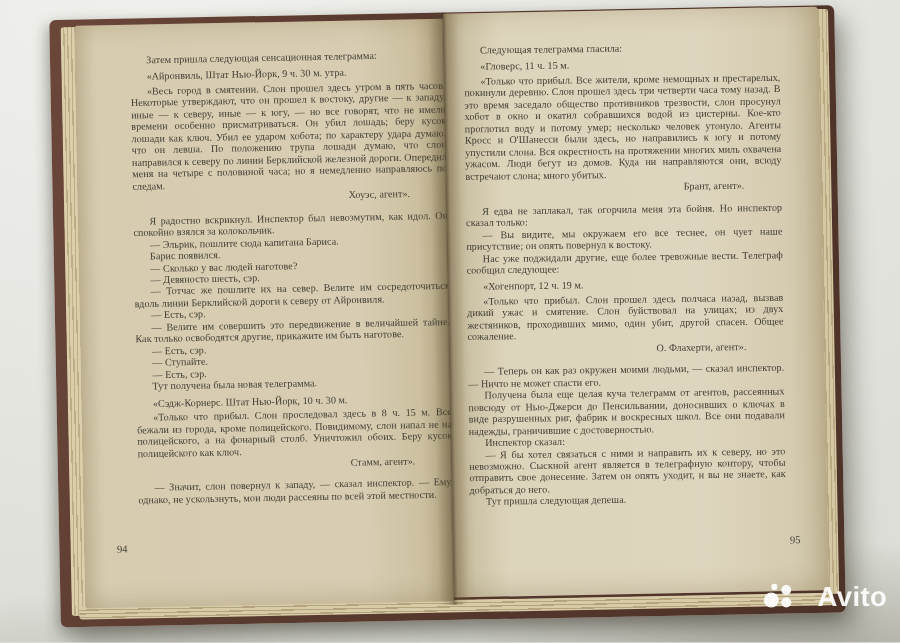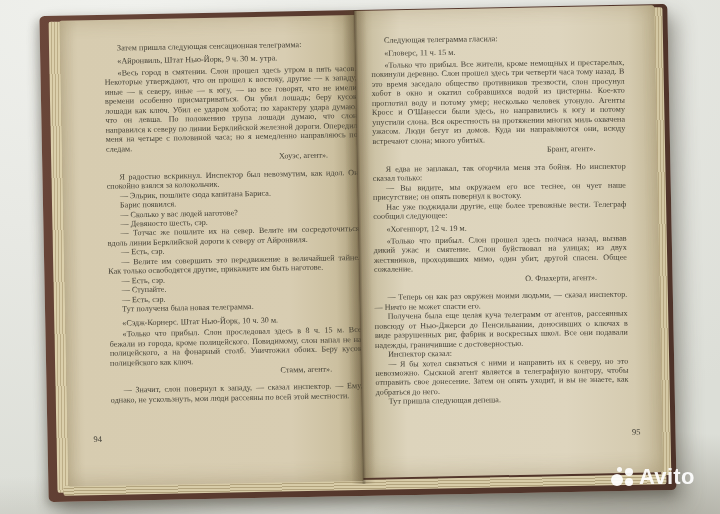--- a/index.html
+++ b/index.html
@@ -72,21 +72,21 @@
   .text-block p.sig{
     text-align:right;text-indent:0;padding-right:30px;
     margin-top:1px;margin-bottom:8px;
   }
   .pagenum{position:absolute;font-size:8.5px;color:#46433a;}
   .pagenum-left{left:26px;bottom:42px;}
   .pagenum-right{right:22px;bottom:36px;}
   
   .watermark{
     position:absolute;left:611px;top:466px;
-    display:flex;align-items:flex-start;gap:5px;
+    display:flex;align-items:center;gap:20px;
     color:#ffffff;opacity:0.93;
   }
   .wm-dots{position:relative;width:23px;height:23px;flex:0 0 auto;}
   .wm-dots i{position:absolute;background:#ffffff;border-radius:50%;}
   .wm-dots .d1{width:5px;height:5px;left:6px;top:1px;}
   .wm-dots .d2{width:8px;height:8px;left:14px;top:2px;}
   .wm-dots .d3{width:12px;height:12px;left:0;top:8px;}
   .wm-dots .d4{width:8px;height:8px;left:14px;top:12px;}
   .wm-text{
     font-family:"Liberation Sans",sans-serif;

